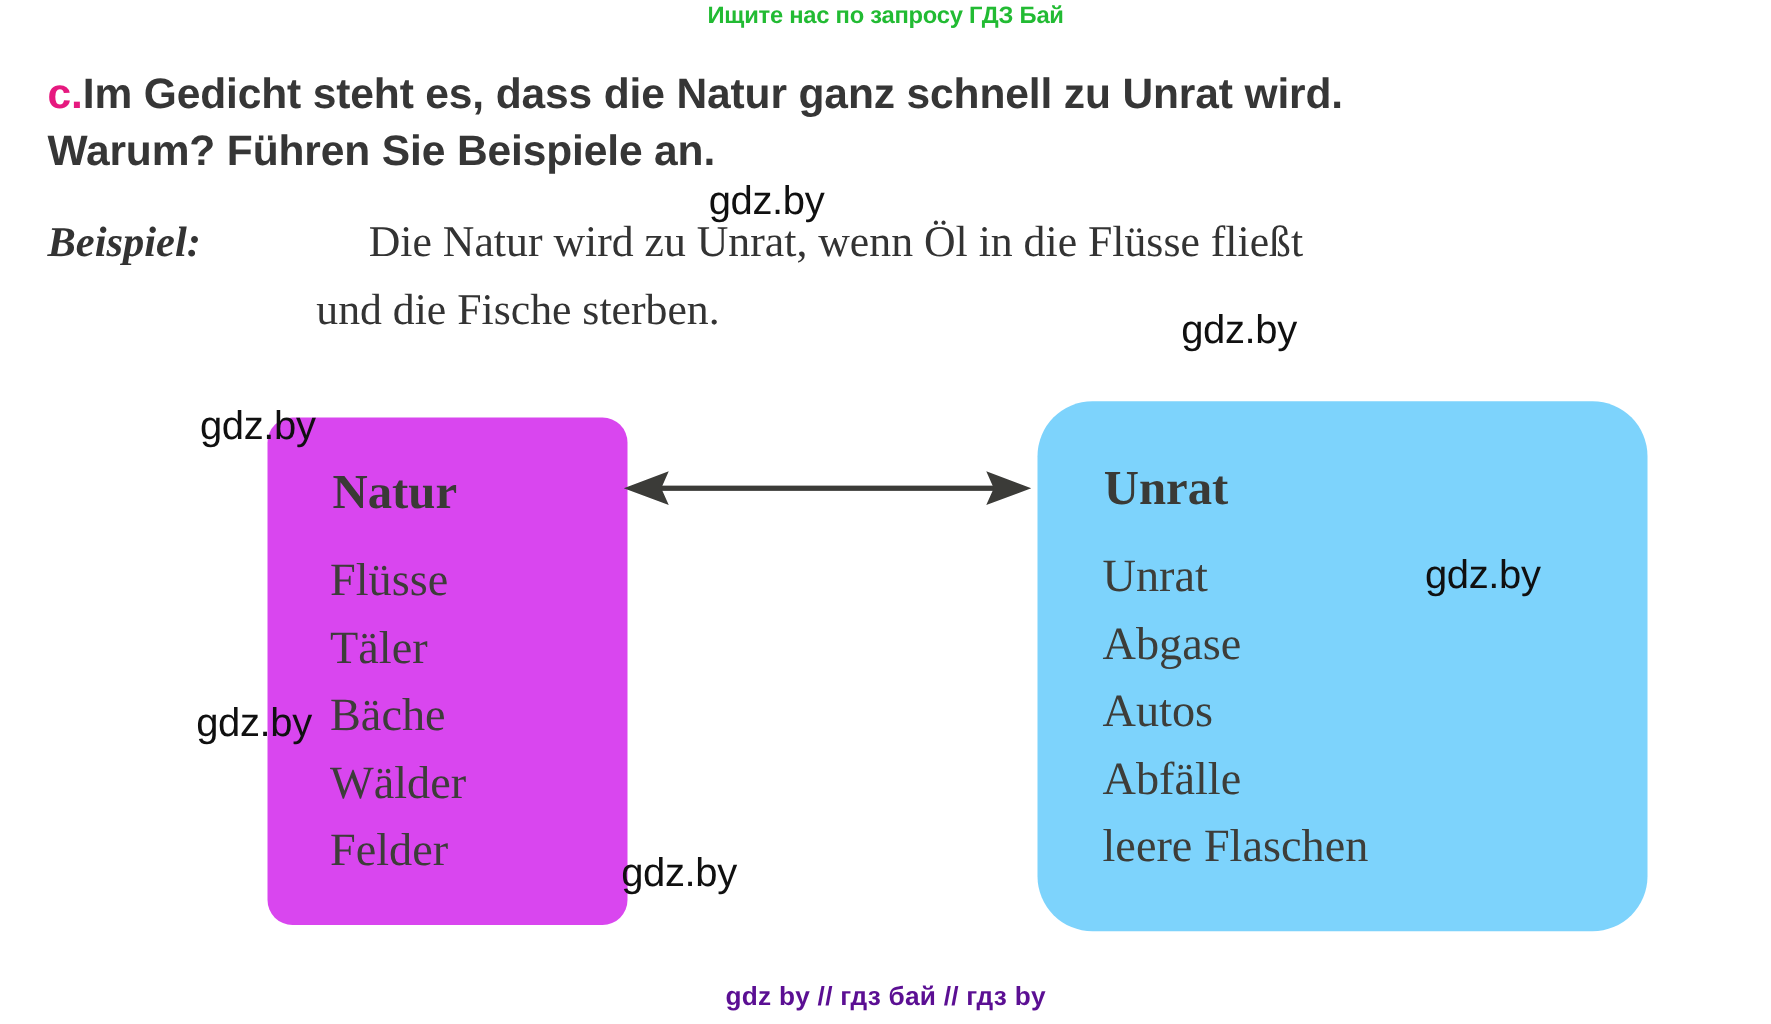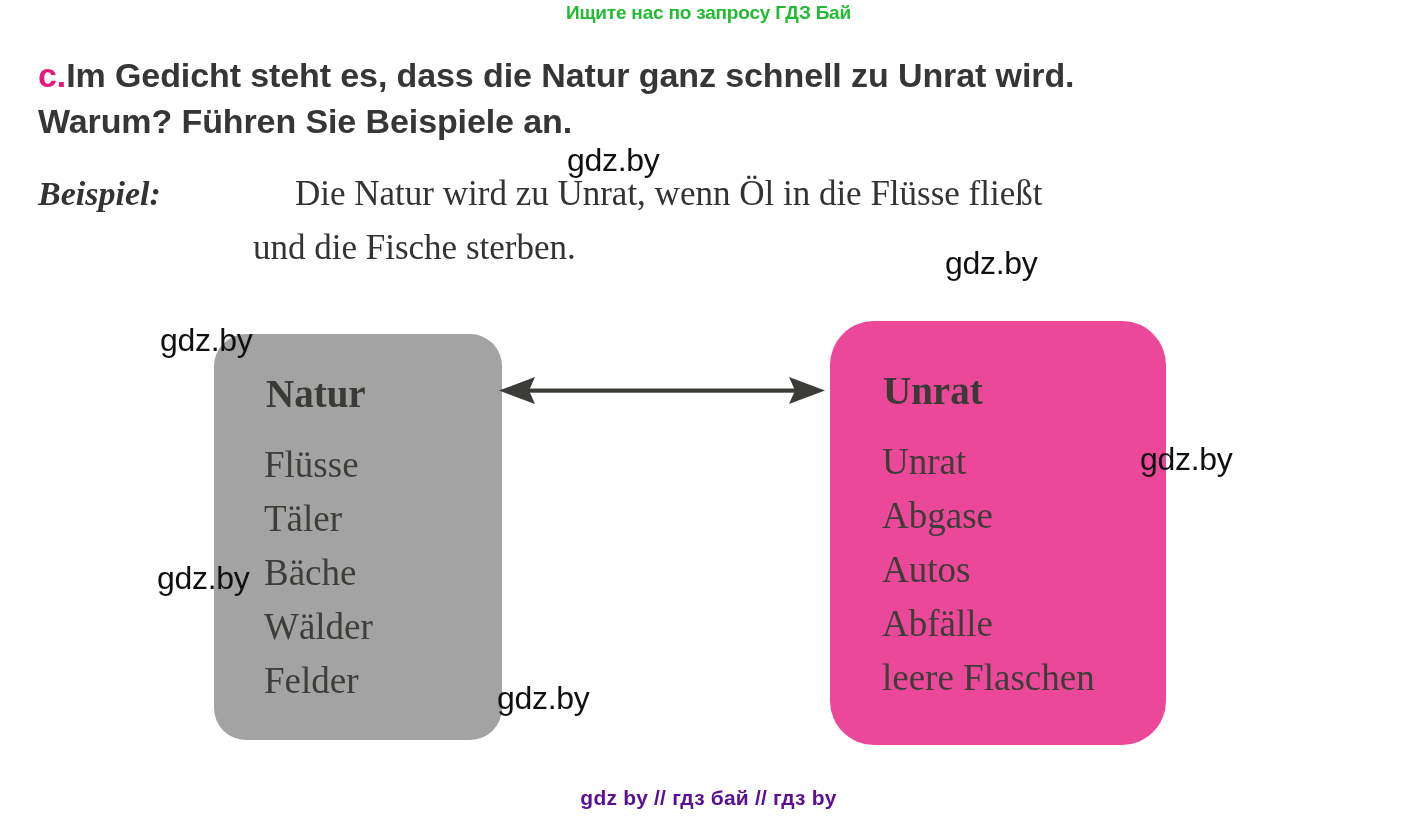--- a/index.html
+++ b/index.html
@@ -86,29 +86,29 @@
   
   .box {
     position: absolute;
     box-sizing: border-box;
   }
   .box-natur {
     left: 214px;
     top: 334px;
     width: 288px;
     height: 406px;
-    background: #a3a3a3;
-    border-radius: 32px;
+    background: #d946ef;
+    border-radius: 20px;
   }
   .box-unrat {
     left: 830px;
     top: 321px;
-    width: 336px;
+    width: 488px;
     height: 424px;
-    background: #ec4899;
+    background: #7dd3fc;
     border-radius: 44px;
   }
   .box-title {
     position: absolute;
     font-family: "Liberation Serif", serif;
     font-weight: bold;
     color: #3a3a36;
     font-size: 39px;
     line-height: 39px;
     white-space: nowrap;

